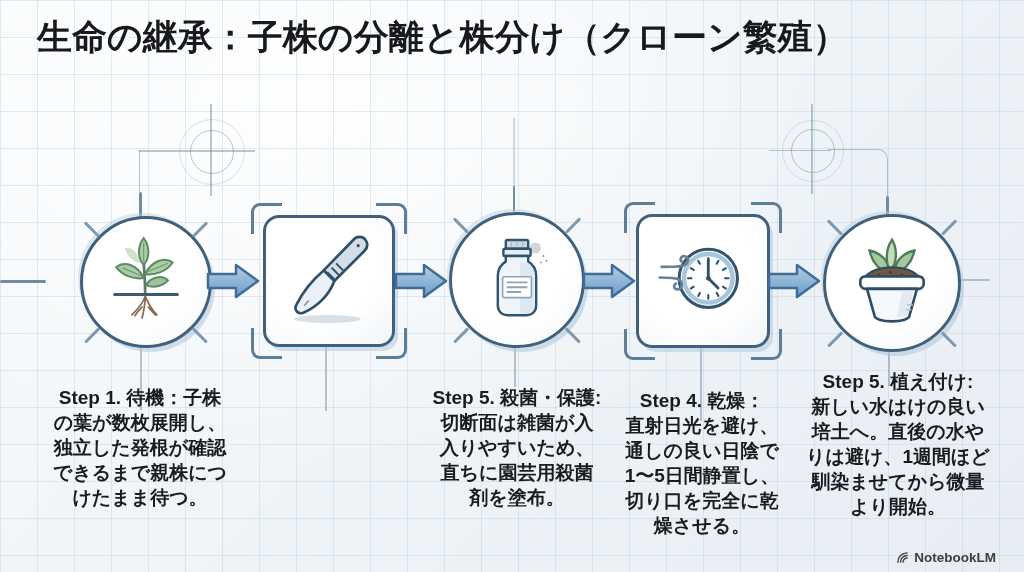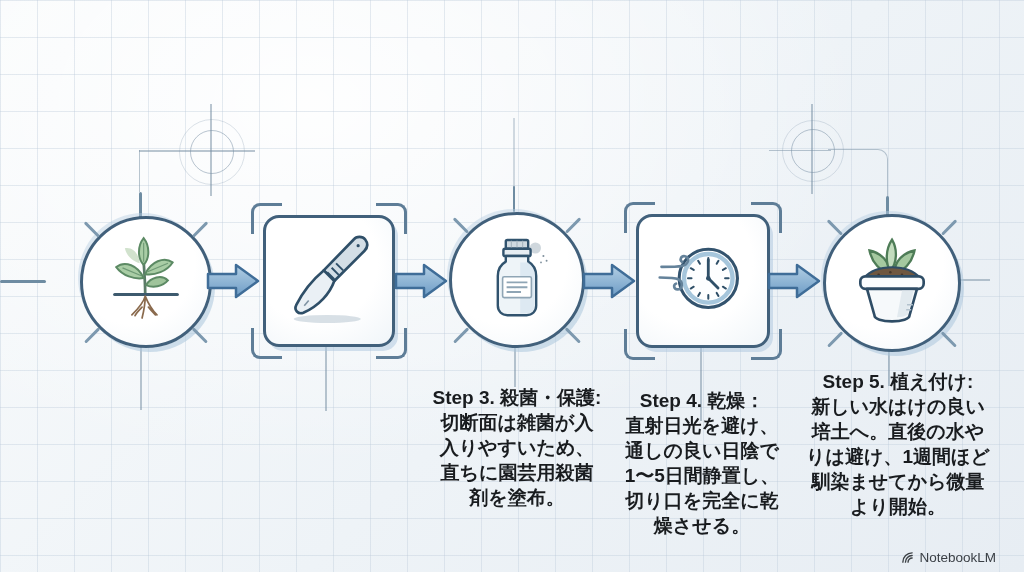--- a/index.html
+++ b/index.html
@@ -48,28 +48,29 @@
   .brk.br{bottom:-15px; right:-15px; border-left:none; border-top:none; border-bottom-right-radius:9px;}
   .arrow{position:absolute; top:261px;}
   
   .step-text{
     position:absolute; white-space:pre-line; text-align:center;
     font-size:19px; line-height:25px; font-weight:700; color:#191c1f;
   }
   
   .footer{
     position:absolute; right:28px; bottom:7px; display:flex; align-items:center; gap:5px;
-    font-size:13.5px; font-weight:400; color:#3a3f45;
+    font-size:13.5px; font-weight:700; color:#3a3f45;
   }
 </style>
 </head>
 <body>
 
 <div class="stage">
 
+  <h1 class="title">生命の継承：子株の分離と株分け（クローン繁殖）</h1>
 
   <div class="ring faint" style="left:179px;top:119px;width:64px;height:64px"></div>
   <div class="ring" style="left:190px;top:130px;width:42px;height:42px"></div>
   <div class="dl" style="left:210px;top:104px;width:1.5px;height:92px"></div>
   <div class="dl" style="left:139px;top:150px;width:116px;height:1.5px"></div>
   <div class="dl" style="left:138.5px;top:150px;width:1.5px;height:42px"></div>
   <div class="dl dark" style="left:139px;top:192px;width:2.5px;height:28px;border-radius:2px"></div>
   <div class="dl dark" style="left:0;top:280px;width:46px;height:2.5px;border-radius:2px"></div>
   <div class="dl" style="left:140px;top:346px;width:2px;height:64px"></div>
 
@@ -218,21 +219,26 @@
           <circle cx="72" cy="50" r="1.5"></circle>
           <circle cx="84" cy="53" r="1.3"></circle>
         </g>
       <rect x="22" y="52" width="76" height="15" rx="6" fill="#fbfdfe" stroke="#2f4d66" stroke-width="3.2"></rect>
       <path d="M30 67 L90 67 L81 99 C81 103 72 106 60 106 C48 106 39 103 39 99 Z" fill="#f6f9fb" stroke="#2f4d66" stroke-width="3.2" stroke-linejoin="round"></path>
       <path d="M72 69 L86 69 L79 98 C76 100 70 101 66 101 Z" fill="#dde6ec" opacity="0.8"></path>
       <path d="M78 86 L85 86 M77 92 L83 92" stroke="#b3c2cd" stroke-width="1.8"></path>
     </svg>
   </div>
 
-  <div class="step-text" style="left:420px;top:385px;width:194px">Step 3. 殺菌・保護:
+  <div class="step-text" style="left:28px;top:385px;width:224px">Step 1. 待機：子株
+の葉が数枚展開し、
+独立した発根が確認
+できるまで親株につ
+けたまま待つ。</div>
+  <div class="step-text" style="left:420px;top:385px;width:194px">Step 5. 殺菌・保護:
 切断面は雑菌が入
 入りやすいため、
 直ちに園芸用殺菌
 剤を塗布。</div>
   <div class="step-text" style="left:608px;top:388px;width:188px">Step 4. 乾燥：
 直射日光を避け、
 通しの良い日陰で
 1〜5日間静置し、
 切り口を完全に乾
 燥させる。</div>

